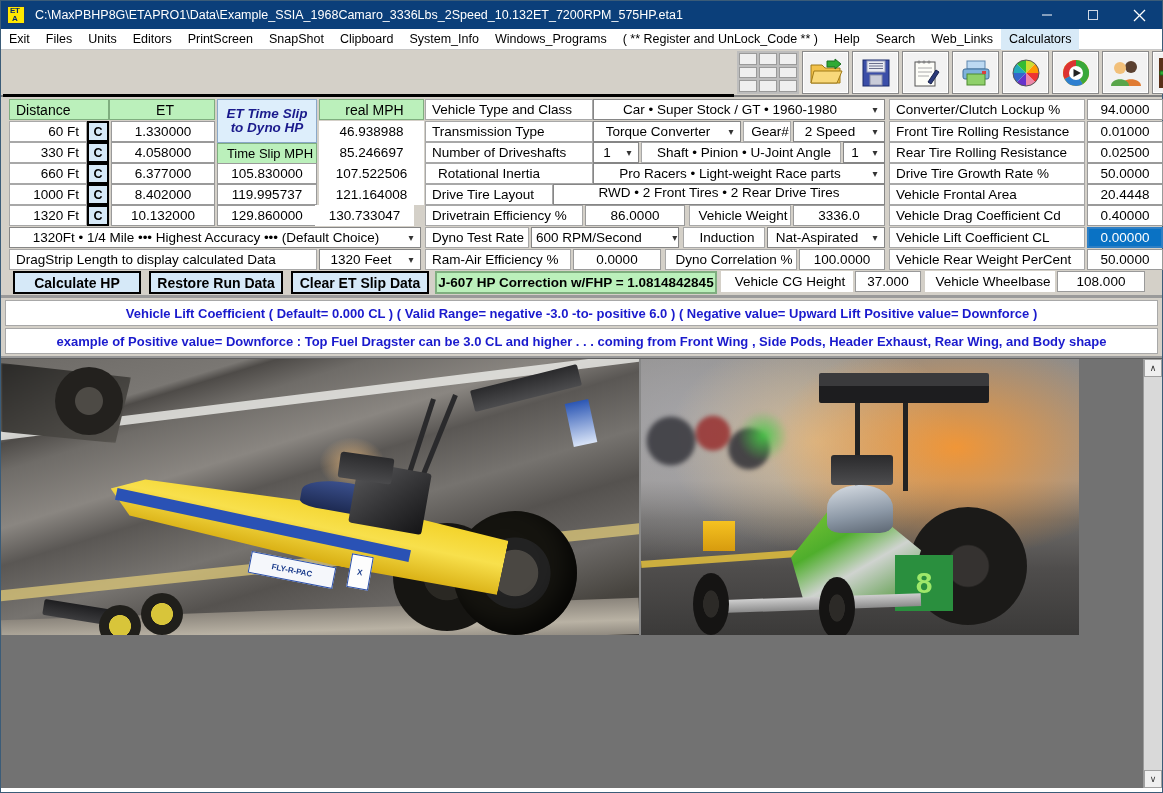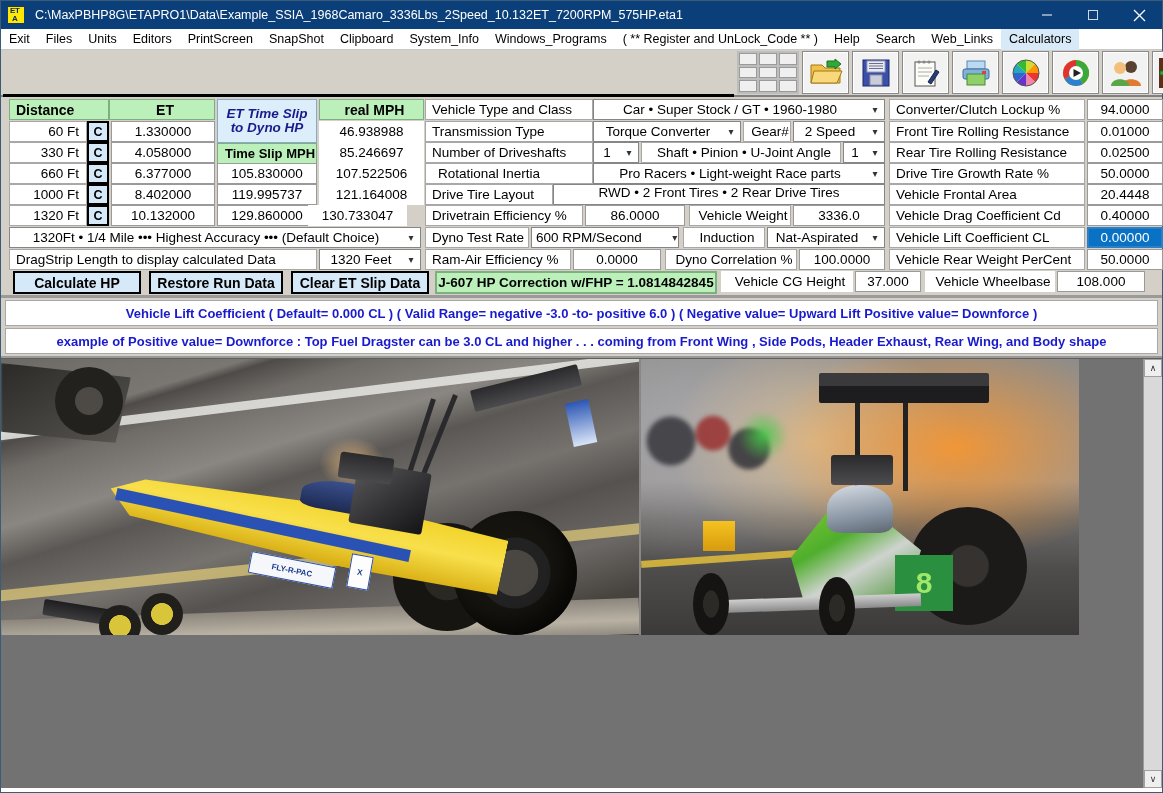--- a/index.html
+++ b/index.html
@@ -129,21 +129,21 @@
     display: flex; align-items: center;
     white-space: nowrap; overflow: hidden;
   }
   .lbl { justify-content: flex-start; padding-left: 6px; }
   .lbl.r { justify-content: flex-end; padding-right: 7px; }
   .lbl.c { justify-content: center; }
   .val { justify-content: center; border: 1px solid #9a9a9a; background: #ffffff; }
   .val.sel { background: #0a72c4; color: #ffffff; border: 2px solid #2f7fc4; }
 
   .hdr {
-    background: #bbf0bb; font-weight: bold; font-size: 14px;
+    background: #bbf0bb; font-weight: normal; font-size: 14px;
     border: 1px solid #7fae7f;
   }
   .hdr-blue {
     background: #ddeefb; color: #1a1a8c; font-weight: bold; font-style: italic;
     font-size: 13.5px; border: 1px solid #8aa8c8;
     flex-direction: column; line-height: 14px; justify-content: center;
   }
   .cbtn {
     position: absolute; background: #d6e9f8;
     border: 2px solid #000000;
@@ -581,21 +581,21 @@
       <div class="cellbox lbl r" style="left:6px;  top:85px; width:78px; height:21px;">1000 Ft</div>
       <div class="cbtn" style="left:84px; top:85px; width:22px; height:21px;">C</div>
       <div class="cellbox val" style="left:108px;top:85px; width:104px; height:21px;">8.402000</div>
       <div class="cellbox val" style="left:214px;top:85px; width:100px; height:21px;">119.995737</div>
       <div class="cellbox val" style="left:316px;top:85px; width:105px; height:21px; border:none;">121.164008</div>
 
       <div class="cellbox lbl r" style="left:6px;  top:106px; width:78px; height:21px;">1320 Ft</div>
       <div class="cbtn" style="left:84px; top:106px; width:22px; height:21px;">C</div>
       <div class="cellbox val" style="left:108px;top:106px; width:104px; height:21px;">10.132000</div>
       <div class="cellbox val" style="left:214px;top:106px; width:100px; height:21px;">129.860000</div>
-      <div class="cellbox val" style="left:305px;top:106px; width:99px; height:21px; border:none;">130.733047</div>
+      <div class="cellbox val" style="left:312px;top:106px; width:99px; height:21px; border:none;">130.733047</div>
 
       <div class="selectbox" style="left:6px; top:128px; width:412px; height:21px;">
         <span class="sv">1320Ft • 1/4 Mile ••• Highest Accuracy ••• (Default Choice)</span>
         <span class="chev">▾</span>
       </div>
       <div class="cellbox lbl" style="left:6px; top:150px; width:308px; height:21px;">DragStrip Length to display calculated Data</div>
       <div class="selectbox" style="left:316px; top:150px; width:102px; height:21px;">
         <span class="sv">1320 Feet</span>
         <span class="chev">▾</span>
       </div>

